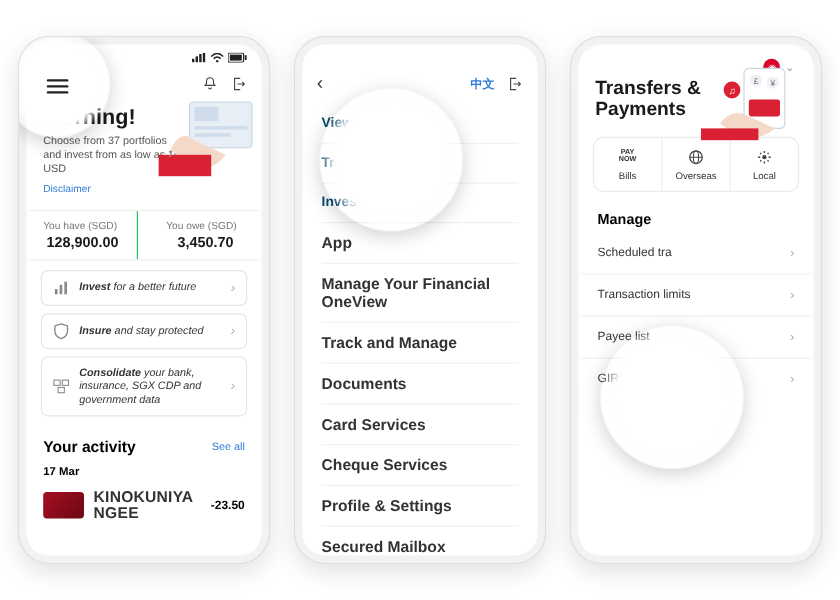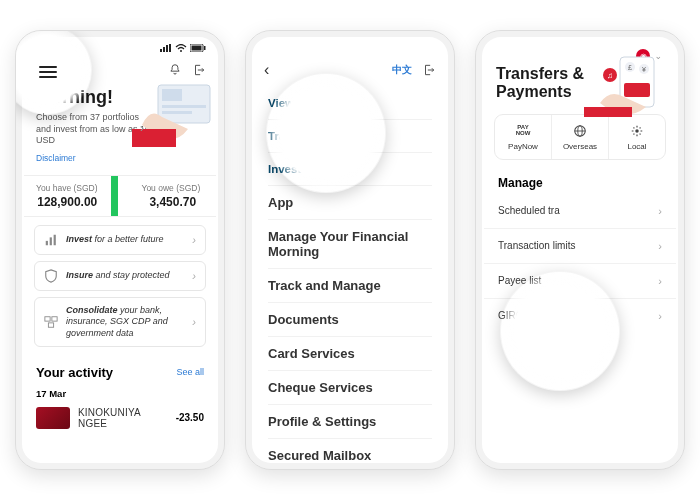--- a/index.html
+++ b/index.html
@@ -20,36 +20,36 @@
   .hamburger span:nth-child(1){top:0;} .hamburger span:nth-child(2){top:5px;} .hamburger span:nth-child(3){top:10px;}
   .bell { width: 14px; height: 14px; }
   .logout-ic { width: 14px; height: 14px; }
   .hero { position: relative; padding: 4px 12px 10px; }
   .hero h1 { font-size: 18px; font-weight: 700; color: #1a1a1a; margin-bottom: 4px; }
   .hero p { font-size: 9px; color: #555; line-height: 1.3; max-width: 120px; }
   .hero .disc { font-size: 8.5px; color: #2d7bd4; margin-top: 4px; display: inline-block; }
   .tablet-illus { position:absolute; right:-6px; top:-6px; width:90px; height:70px; }
   .balances { display:flex; border-top:1px solid #eee; border-bottom:1px solid #eee; }
   .bal { flex:1; padding:7px 12px; }
-  .bal + .bal { border-left:7px solid #22c55e;padding-left:24px; }
+  .bal + .bal { border-left:1px solid #22c55e;padding-left:24px; }
   .bal .lbl { font-size:8.5px; color:#777; }
   .bal .amt { font-size:12px; font-weight:700; color:#1a1a1a; margin-top:2px;text-align:center;}
   .cards { padding:8px 10px; display:flex; flex-direction:column; gap:6px;font-style:italic; }
   .mcard { border:1px solid #e6e6e6; border-radius:6px; padding:7px 9px; display:flex; align-items:center; gap:8px; font-size:9px; color:#333;}
   .mcard .ic { width:14px; height:14px; flex-shrink:0; }
   .mcard .txt { flex:1; line-height:1.25; }
   .mcard .txt b { font-weight:700; }
   .chev { color:#aaa; font-size:11px; }
   .section-hdr { display:flex; justify-content:space-between; align-items:center; padding:10px 12px 6px; }
   .section-hdr h2 { font-size:13px; font-weight:700; }
   .section-hdr a { font-size:9px; color:#2d7bd4; text-decoration:none; }
   .actdate { font-size:9.5px; font-weight:700; padding:2px 12px; }
   .actrow { display:flex; align-items:center; gap:8px; padding:6px 12px; }
   .actrow .cardimg { width:34px; height:22px; background:linear-gradient(135deg,#a50f23,#6b0814); border-radius:3px; flex-shrink:0;}
-  .actrow .merch { flex:1; font-size:10px; font-weight:400; color:#333; line-height:1.1; letter-spacing:0.2px;}
+  .actrow .merch { flex:1; font-size:13px; font-weight:700; color:#333; line-height:1.1; letter-spacing:0.2px;}
   .actrow .actamt { font-size:10px; font-weight:700;}
   
   .back { font-size:16px; color:#333; }
   .lang { font-size:10px; color:#2d7bd4; font-weight:600;}
   .menulist { padding:4px 14px; }
   .menuitem { font-size:11.5px; font-weight:700; color:#0a4a6b; padding:10px 0; border-bottom:1px solid #f1f1f1;}
   .menuitem.sub { font-weight:600; color:#333; font-size:13px; padding:9px 0;}
   
   .tp-hdr { display:flex; padding:8px 12px 6px; position:relative;}
   .tp-hdr h1 { font-size:16px; font-weight:800; color:#1a1a1a; line-height:1.15;}
@@ -187,21 +187,21 @@
           <svg class="logout-ic" viewBox="0 0 24 24">
               <path d="M14 4h-8v16h8M10 12h10m-3-3 3 3-3 3" fill="none" stroke="#444" stroke-width="1.6"></path>
             </svg>
         </div>
       </div>
       <div class="menulist">
         <div class="menuitem">View Accounts</div>
         <div class="menuitem">Transfers &amp; Paym</div>
         <div class="menuitem">Invest</div>
         <div class="menuitem sub">App</div>
-        <div class="menuitem sub">Manage Your Financial Morning</div>
+        <div class="menuitem sub">Manage Your Financial OneView</div>
         <div class="menuitem sub">Track and Manage</div>
         <div class="menuitem sub">Documents</div>
         <div class="menuitem sub">Card Services</div>
         <div class="menuitem sub">Cheque Services</div>
         <div class="menuitem sub">Profile &amp; Settings</div>
         <div class="menuitem sub" style="border-bottom:none">Secured Mailbox</div>
       </div>
     </div>
     <div class="spot lg" style="left:20px;top:42px;"></div>
   </div>
@@ -225,21 +225,21 @@
           <rect x="40" y="30" width="26" height="14" rx="2" fill="#da2033"></rect>
           <path d="M16 50 Q26 36 40 44 L62 54 Q50 64 32 62 Z" fill="#f4d9c8"></path>
           <rect x="0" y="54" width="48" height="10" fill="#da2033"></rect>
         </svg>
         <h1><span>Transfers &amp;</span><br><span>Payments</span></h1>
       </div>
       <div class="tprow">
         <div class="tpitem">
           <div class="tic" style="font-size:6px;font-weight:800;line-height:0.9;white-space:pre">PAY
 NOW</div>
-          <span>PayNow</span>
+          <span>Bills</span>
         </div>
         <div class="tpitem">
           <div class="tic">
               <svg width="14" height="14" viewBox="0 0 16 16">
                 <circle cx="8" cy="8" r="6" fill="none" stroke="#444" stroke-width="1.2"></circle>
                 <ellipse cx="8" cy="8" rx="2.5" ry="6" fill="none" stroke="#444" stroke-width="1"></ellipse>
                 <line x1="2" y1="8" x2="14" y2="8" stroke="#444"></line>
               </svg>
             </div>
           <span>Overseas</span>

